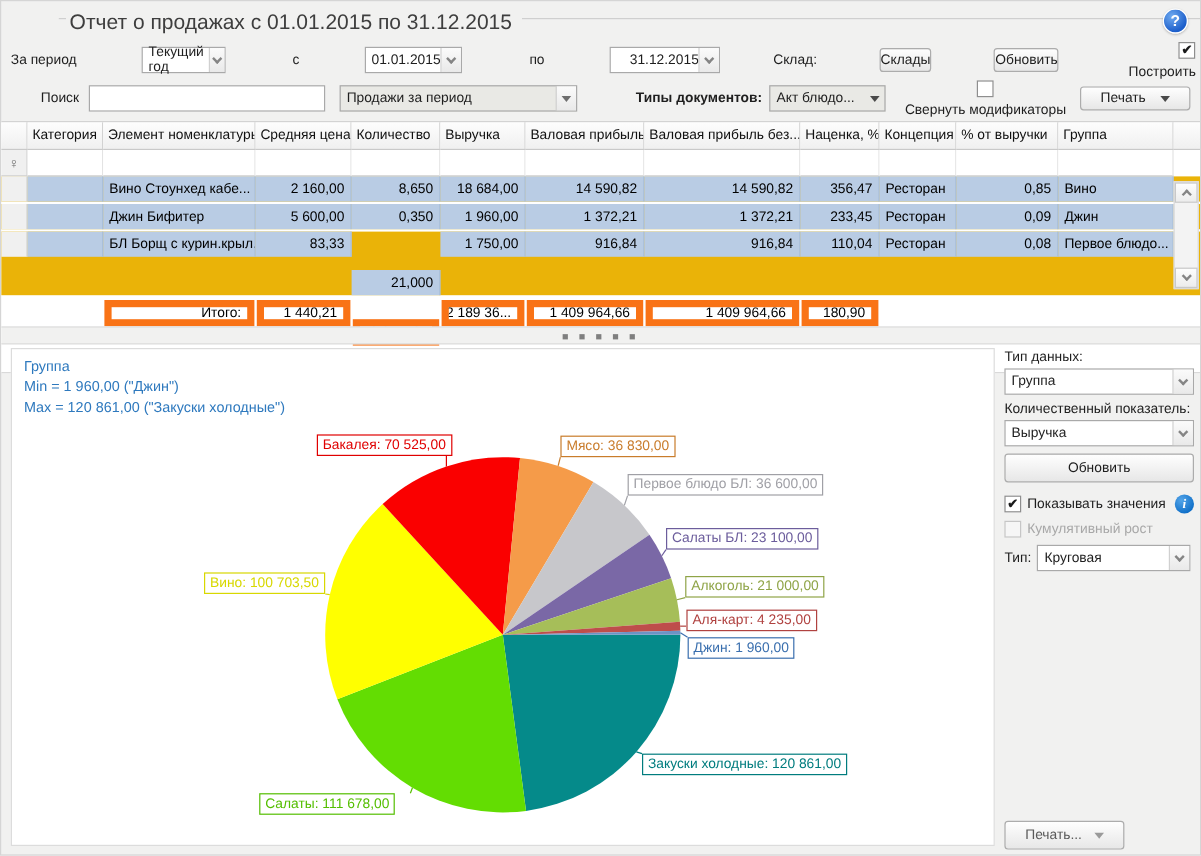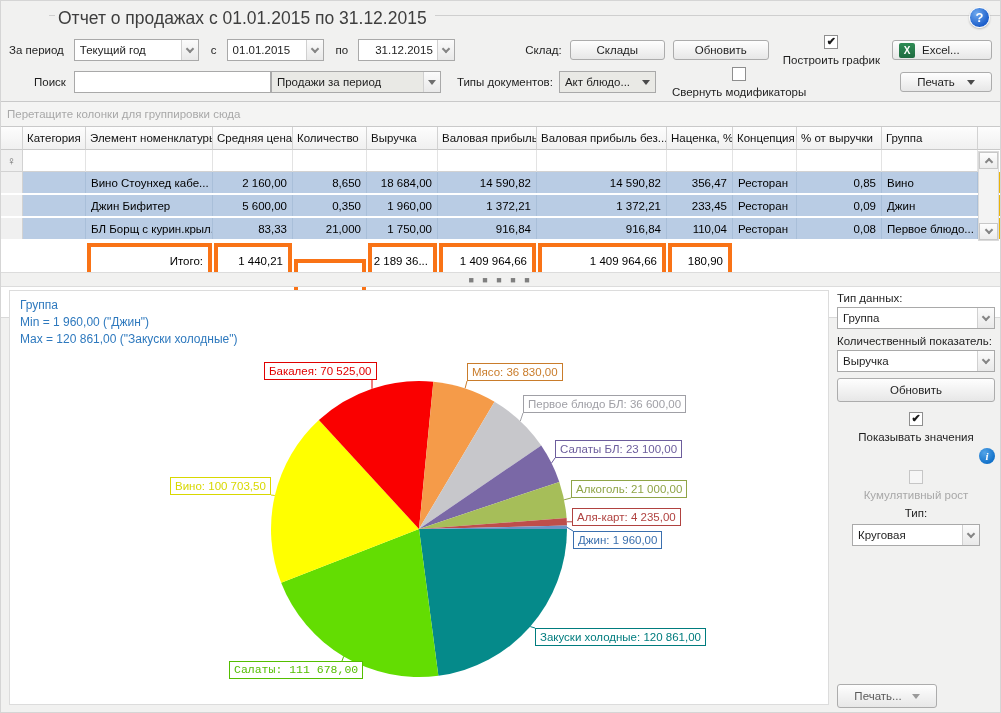--- a/index.html
+++ b/index.html
@@ -15,21 +15,21 @@
   .tline.l { width:6px; }
   .tline.r { flex:1; margin-right:42px; }
   .title-text { font-size:17.5px; color:#3E3E3E; padding:2px 8px 0 3px; white-space:nowrap; }
   .help-icon { position:absolute; right:10px; top:6px; width:21px; height:21px; border-radius:50%;
                background:radial-gradient(circle at 35% 30%, #6FAAEF, #1D5FCB 70%);
                color:#fff; font-weight:bold; font-size:13px; display:flex; align-items:center;
                justify-content:center; border:1px solid #fff; box-shadow:0 1px 2px rgba(0,0,0,.25); }
 
   
   .toolbar { position:absolute; left:0; width:100%; display:flex; align-items:center; }
-  #toolbar1 { top:36px; height:26px; padding:0 8px; }
+  #toolbar1 { top:36px; height:26px; padding:0 8px;gap:44px; }
   #toolbar2 { top:68px; height:26px; padding:0 8px; }
   .lbl { font-size:11.5px; color:#1E1E1E; white-space:nowrap; }
   .btn { height:20px; background:linear-gradient(#FEFEFE,#E7E7E7); border:1px solid #ACACAC;
          border-radius:3px; font-size:11.5px; color:#1E1E1E; display:flex; align-items:center;
          justify-content:center; white-space:nowrap; }
   .combo { height:22px; background:#fff; border:1px solid #A9A9A9; display:flex; align-items:center;
            font-size:11.5px; color:#1E1E1E; padding-left:5px; }
   .combo.gray { background:#E9E9E5; }
   .arrow-box { margin-left:auto; width:17px; height:100%; display:flex; align-items:center;
                justify-content:center; border-left:1px solid #D0D0D0; background:linear-gradient(#FBFBFB,#E9E9E9); }
@@ -63,21 +63,21 @@
            display:flex; align-items:center; justify-content:center; flex:0 0 auto;
            color:#6A6A6A; font-size:12px; }
   .fcell.ind { background:#F0F0F0; border-right:1px solid #D2D2D2; }
   .dcell { height:21px; background:#B9CCE4; border-right:1px solid #A9BFD9; font-size:11.5px;
            color:#000; display:flex; align-items:center; padding:0 5px; overflow:hidden;
            white-space:nowrap; flex:0 0 auto; }
   .dcell.ind { background:#F0F0F0; border-right:1px solid #D2D2D2; }
   .drow { margin-bottom:2px; background:#eab308; }
   .num { justify-content:flex-end; }
   .t-spacer { flex:0 0 auto; }
-  .t-box { height:36px; background:#fff; border:4px solid #f97316; font-size:11.5px; color:#000;
+  .t-box { height:22px; background:#fff; border:6px solid #f97316; font-size:11.5px; color:#000;
            display:flex; align-items:center; justify-content:flex-end; padding:0 5px;
            overflow:hidden; white-space:nowrap; flex:0 0 auto; }
   #g-totals { margin-top:4px; padding-bottom:6px; }
   .vscroll { position:absolute; left:977px; top:49px; width:21px; height:90px; background:#F3F3F3;
              border:1px solid #DADADA; display:flex; flex-direction:column; justify-content:space-between; }
   .sbtn { height:17px; display:flex; align-items:center; justify-content:center;
           background:linear-gradient(#FDFDFD,#ECECEC); border:1px solid #C8C8C8; }
   .chev.up { transform:rotate(-135deg); margin-top:3px; }
 
   
@@ -95,21 +95,21 @@
                white-space:nowrap; line-height:14px; }
 
   
   #side-panel { position:absolute; left:836px; top:289px; width:158px; font-size:11.5px; }
   #side-panel .lbl { display:block; margin:2px 0 3px 0; }
   #side-panel .combo { width:158px; margin-bottom:6px; }
   #side-panel .btn { width:158px; margin:4px 0 10px 0; height:24px; }
   .info-icon { width:16px; height:16px; border-radius:50%; background:radial-gradient(circle at 35% 30%, #53A4E8, #0F6FC8 75%);
                color:#fff; font-size:11px; font-style:italic; font-weight:bold; font-family:"Liberation Serif", serif;
                display:flex; align-items:center; justify-content:center; margin-left:auto; }
-  .side-row { display:flex; align-items:center; gap:5px; margin:6px 0;flex-direction:column; }
+  .side-row { display:flex; align-items:center; gap:5px; margin:6px 0; }
   .dis-lbl { color:#A8A8A8; }
   #print-bottom { position:absolute; left:836px; top:683px; width:100px; height:24px; color:#5A5A5A; }
   #print-bottom .tri { border-top-color:#9A9A9A; margin-left:10px; }
 </style>
 </head>
 <body>
 
 <div class="window">
 
   <div class="titlebar">
@@ -150,45 +150,44 @@
     </div>
     <div class="btn" style="width:100px; margin-left:12px; justify-content:flex-start; padding-left:6px;">
       <span class="excel-ic">X</span>
       <span>Excel...</span>
     </div>
   </div>
 
   <div class="toolbar" id="toolbar2">
     <span class="lbl" style="margin-left:25px;">Поиск</span>
     <input class="input" style="width: 197px; margin-left: 8px;" value="">
-    <div class="combo gray" style="width:170px; margin-left:0;justify-content:space-between;">
+    <div class="combo gray" style="width:198px; margin-left:12px;justify-content:space-between;">
       <span>Продажи за период</span>
       <span class="arrow-box">
           <span class="tri" style="border-top-color:#6E6E6E;"></span>
         </span>
     </div>
-    <span class="lbl" style="margin-left:16px;">Типы документов:</span>
+    <span class="lbl" style="margin-left:49px;font-weight:bold;">Типы документов:</span>
     <div class="combo gray flat" style="width:97px; margin-left:6px;">
       <span>Акт блюдо...</span>
       <span class="arrow-box">
           <span class="tri"></span>
         </span>
     </div>
     <div class="cbrow" style="margin-left:16px;">
       <span class="cb"></span>
       <span class="lbl">Свернуть модификаторы</span>
     </div>
     <div class="btn" style="width:92px; margin-left:auto; gap:12px;">
       <span>Печать</span>
       <span class="tri"></span>
     </div>
   </div>
 
   <div id="grid">
-    <div class="group-panel">Перетащите колонки для группировки сюда</div>
     <div class="g-row" id="g-header">
         <div class="hcell" style="width: 22px;"></div>
         <div class="hcell" style="width: 63px;">Категория</div>
         <div class="hcell" style="width: 127px;">Элемент номенклатуры</div>
         <div class="hcell" style="width: 80px;">Средняя цена</div>
         <div class="hcell" style="width: 74px;">Количество</div>
         <div class="hcell" style="width: 71px;">Выручка</div>
         <div class="hcell" style="width: 99px;">Валовая прибыль</div>
         <div class="hcell" style="width: 130px;">Валовая прибыль без...</div>
         <div class="hcell" style="width: 66px;">Наценка, %</div>
@@ -238,21 +237,21 @@
           <div class="dcell num" style="width: 66px;">233,45</div>
           <div class="dcell" style="width: 64px;">Ресторан</div>
           <div class="dcell num" style="width: 85px;">0,09</div>
           <div class="dcell" style="width: 96px;">Джин</div>
         </div>
         <div class="g-row drow">
           <div class="dcell ind" style="width: 22px;"></div>
           <div class="dcell" style="width: 63px;"></div>
           <div class="dcell" style="width: 127px;">БЛ Борщ с курин.крыл.</div>
           <div class="dcell num" style="width: 80px;">83,33</div>
-          <div class="dcell num" style="width: 74px;">21,000</div>
+          <div class="dcell num" style="width: 74px; margin-top: 32px;">21,000</div>
           <div class="dcell num" style="width: 71px;">1 750,00</div>
           <div class="dcell num" style="width: 99px;">916,84</div>
           <div class="dcell num" style="width: 130px;">916,84</div>
           <div class="dcell num" style="width: 66px;">110,04</div>
           <div class="dcell" style="width: 64px;">Ресторан</div>
           <div class="dcell num" style="width: 85px;">0,08</div>
           <div class="dcell" style="width: 96px;">Первое блюдо...</div>
         </div>
       </div>
     <div class="g-row" id="g-totals">
@@ -304,21 +303,21 @@
         <line x1="556.8" y1="230.8" x2="562.0" y2="230.8" stroke="#B04240" stroke-width="1"></line>
         <line x1="557.0" y1="236.3" x2="563.0" y2="240.0" stroke="#3A6FAE" stroke-width="1"></line>
       </svg>
     <div id="chart-info">
       <div>Группа</div>
       <div>Min = 1 960,00 ("Джин")</div>
       <div>Max = 120 861,00 ("Закуски холодные")</div>
     </div>
     <div id="pie-labels">
         <div class="pie-label" style="left: 525px; top: 337px; border-color: rgb(0, 124, 126); color: rgb(0, 124, 126);">Закуски холодные: 120 861,00</div>
-        <div class="pie-label" style="left: 219px; top: 370px; border-color: rgb(84, 190, 0); color: rgb(84, 190, 0); font-family: Liberation Mono, monospace;">Салаты: 111 678,00</div>
+        <div class="pie-label" style="left: 206px; top: 370px; border-color: rgb(84, 190, 0); color: rgb(84, 190, 0);">Салаты: 111 678,00</div>
         <div class="pie-label" style="left: 160px; top: 186px; border-color: rgb(216, 216, 0); color: rgb(216, 216, 0);">Вино: 100 703,50</div>
         <div class="pie-label" style="left: 254px; top: 71px; border-color: rgb(224, 0, 0); color: rgb(224, 0, 0);">Бакалея: 70 525,00</div>
         <div class="pie-label" style="left: 457px; top: 72px; border-color: rgb(201, 124, 43); color: rgb(201, 124, 43);">Мясо: 36 830,00</div>
         <div class="pie-label" style="left: 513px; top: 104px; border-color: rgb(160, 160, 166); color: rgb(160, 160, 166);">Первое блюдо БЛ: 36 600,00</div>
         <div class="pie-label" style="left: 545px; top: 149px; border-color: rgb(108, 93, 156); color: rgb(108, 93, 156);">Салаты БЛ: 23 100,00</div>
         <div class="pie-label" style="left: 561px; top: 189px; border-color: rgb(143, 164, 71); color: rgb(143, 164, 71);">Алкоголь: 21 000,00</div>
         <div class="pie-label" style="left: 562px; top: 217px; border-color: rgb(176, 66, 64); color: rgb(176, 66, 64);">Аля-карт: 4 235,00</div>
         <div class="pie-label" style="left: 563px; top: 240px; border-color: rgb(58, 111, 174); color: rgb(58, 111, 174);">Джин: 1 960,00</div>
       </div>
   </div>

